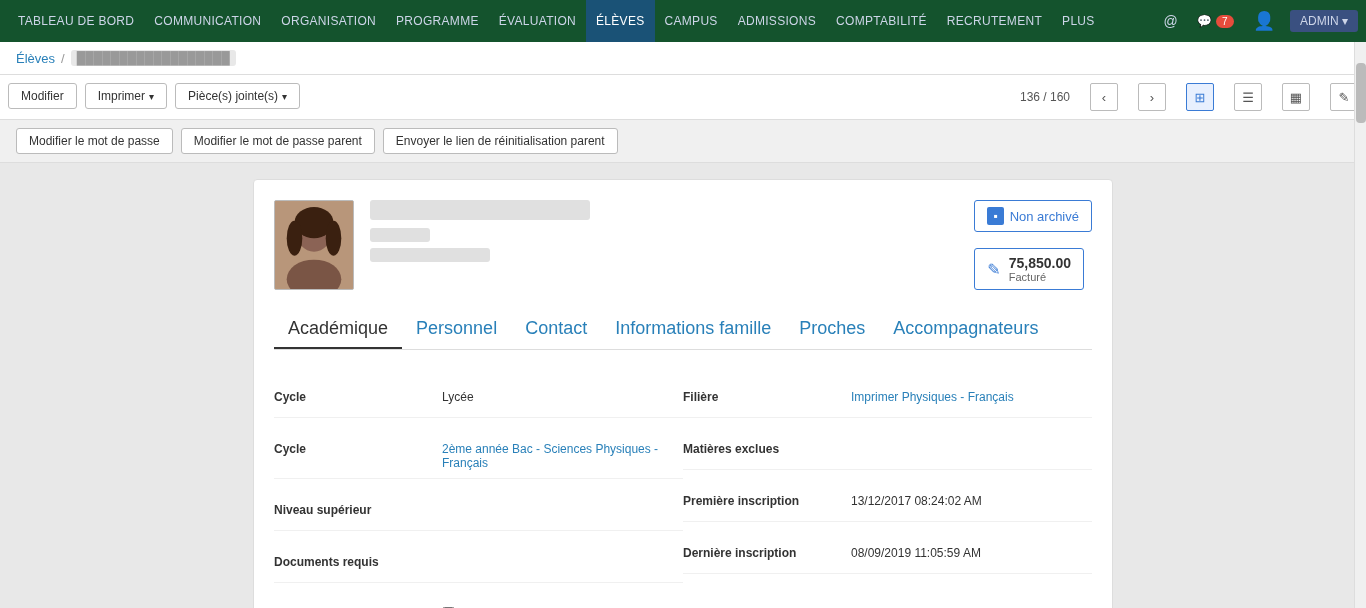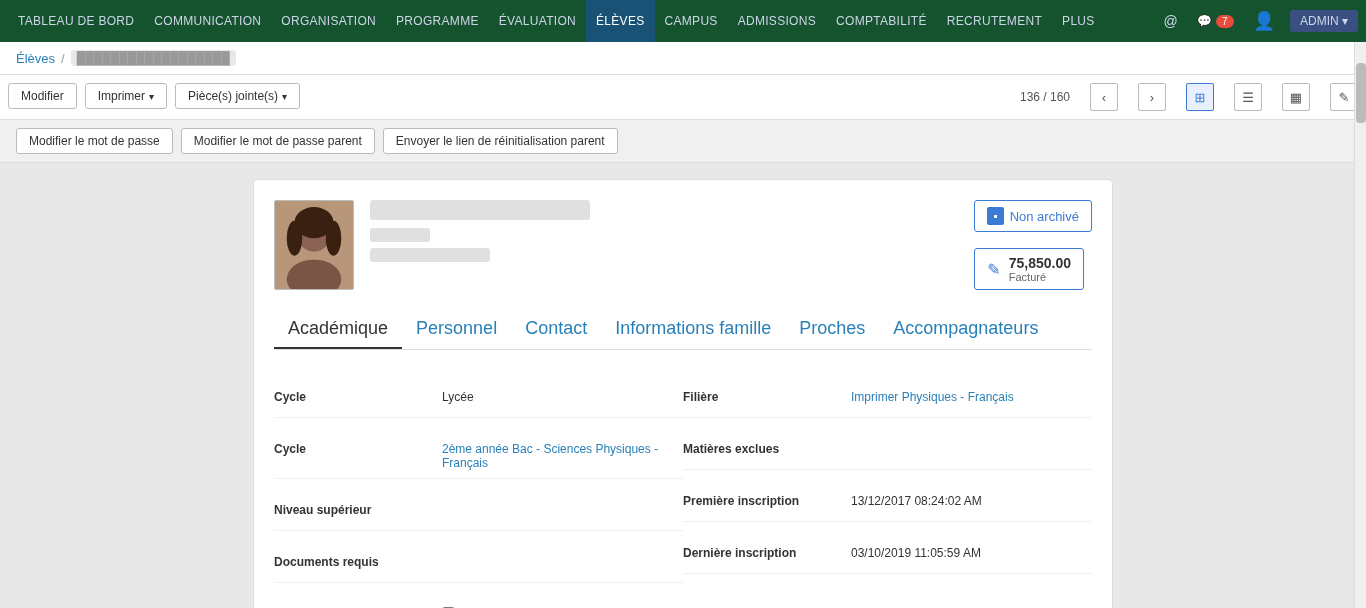--- a/index.html
+++ b/index.html
@@ -444,21 +444,21 @@
         <div class="detail-row">
           <div class="detail-label">Matières exclues</div>
           <div class="detail-value"></div>
         </div>
         <div class="detail-row">
           <div class="detail-label">Première inscription</div>
           <div class="detail-value">13/12/2017 08:24:02 AM</div>
         </div>
         <div class="detail-row">
           <div class="detail-label">Dernière inscription</div>
-          <div class="detail-value">03/10/2019 11:05:59 AM</div>
+          <div class="detail-value">08/09/2019 11:05:59 AM</div>
         </div>
       </div>
     </div>
 
   </div>
 </div>
 
 <div class="scrollbar-container">
   <div class="scrollbar-thumb"></div>
 </div>

